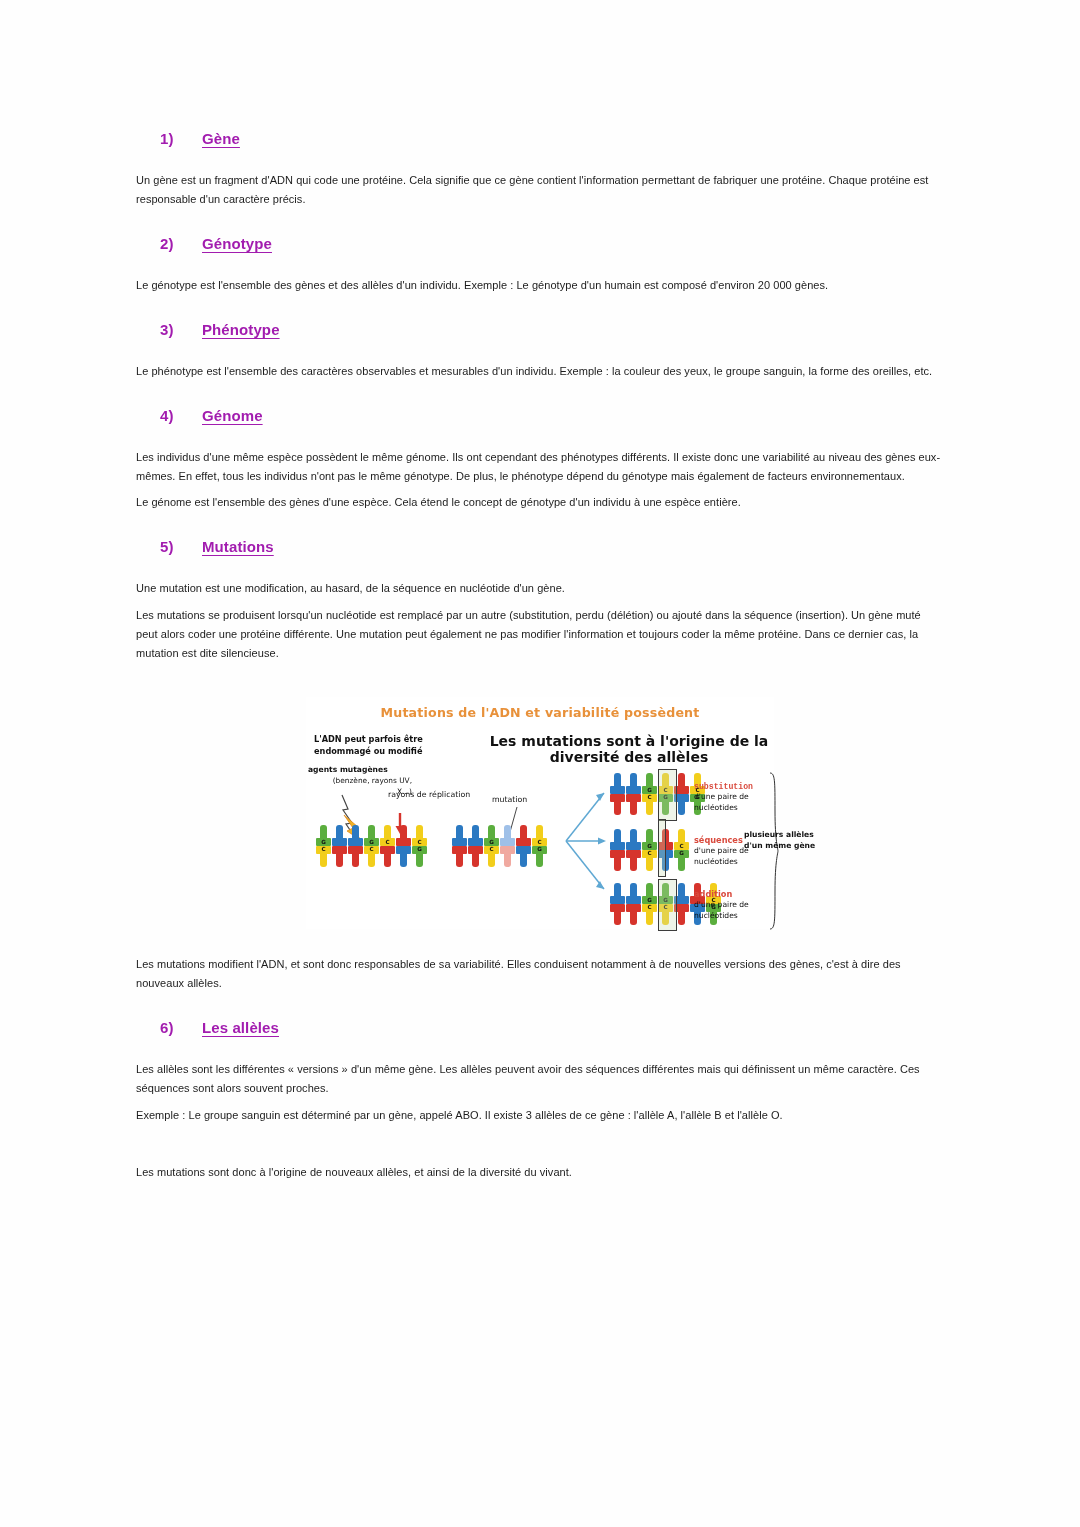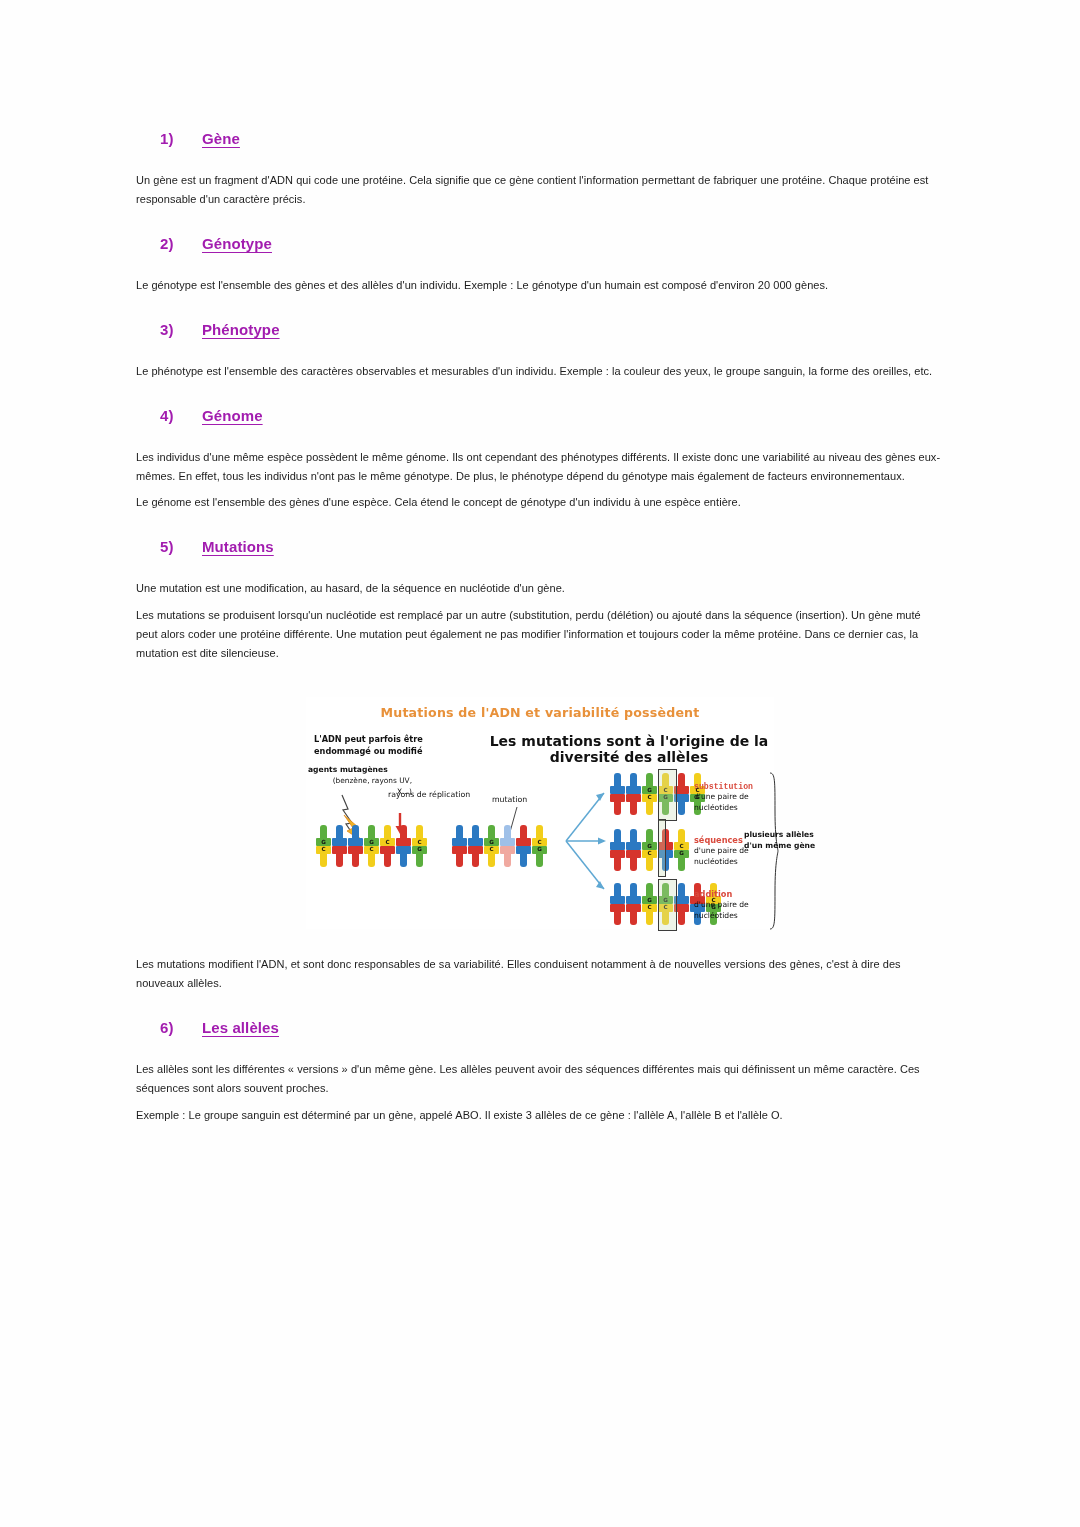--- a/index.html
+++ b/index.html
@@ -648,15 +648,16 @@
     </div>
 
     <div class="section-heading blk">
       <span class="num">6)</span><span class="ttl">Les allèles</span>
     </div>
     <div class="blk-after-head">
       <p class="body-text">Les allèles sont les différentes « versions » d'un même gène. Les allèles peuvent avoir des séquences différentes mais qui définissent un même caractère. Ces séquences sont alors souvent proches.</p>
       <p class="body-text">Exemple : Le groupe sanguin est déterminé par un gène, appelé ABO. Il existe 3 allèles de ce gène : l'allèle A, l'allèle B et l'allèle O.</p>
     </div>
     <div class="gap-sm"></div>
+    <p class="body-text">Les mutations sont donc à l'origine de nouveaux allèles, et ainsi de la diversité du vivant.</p>
 
   </div>
 </div>
 
 </body></html>

